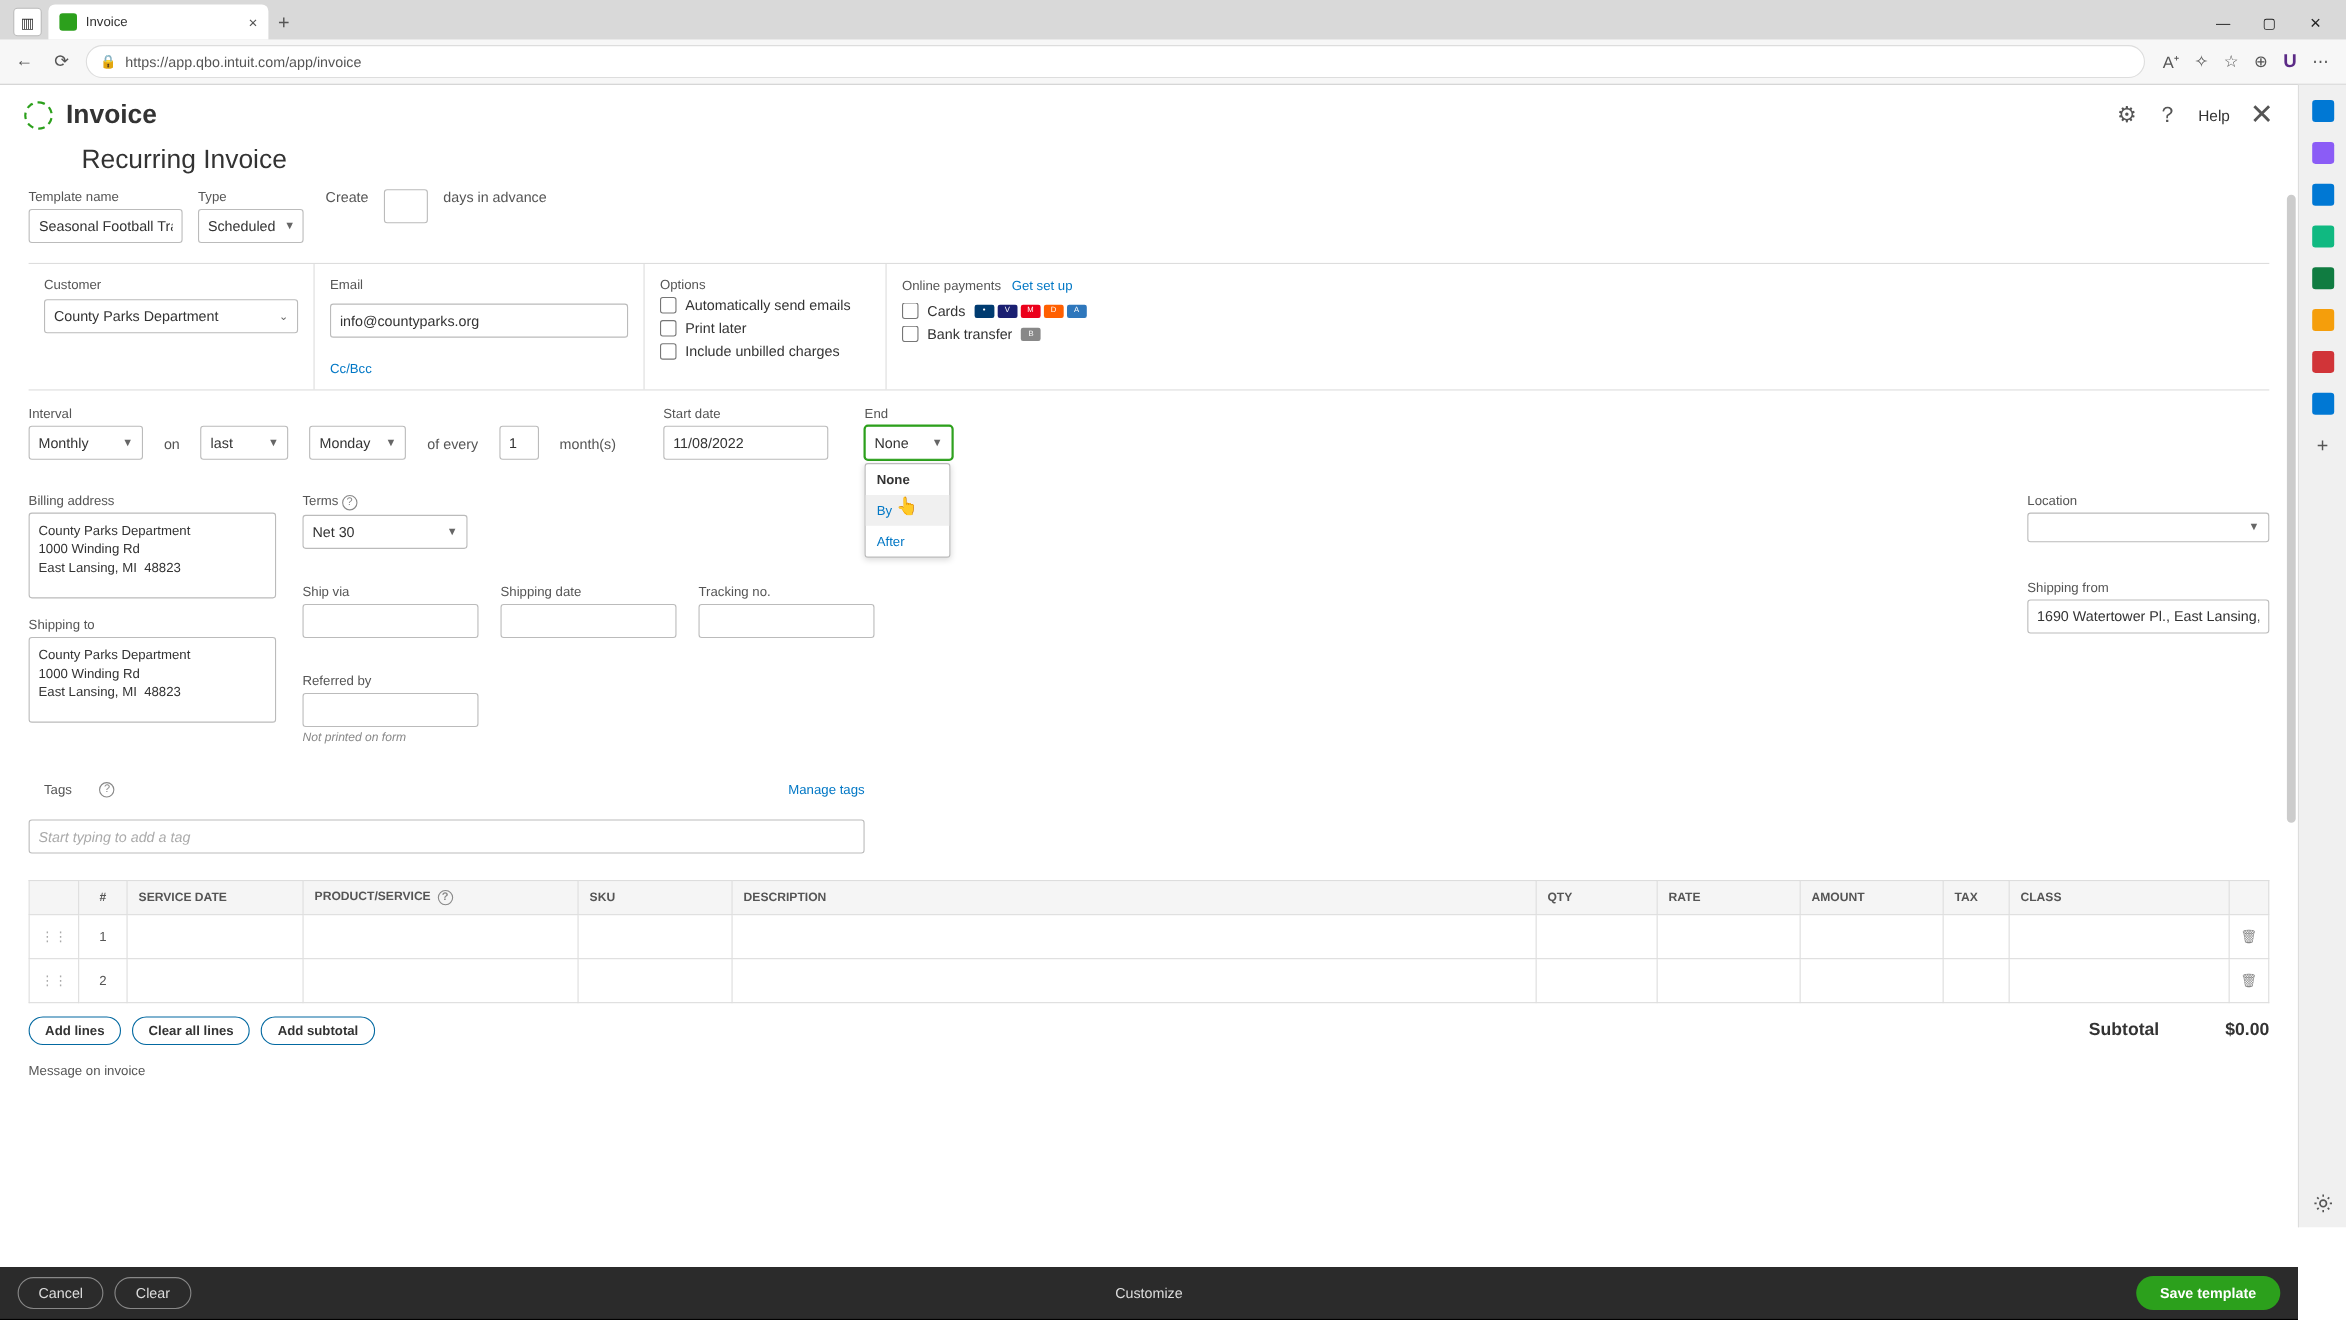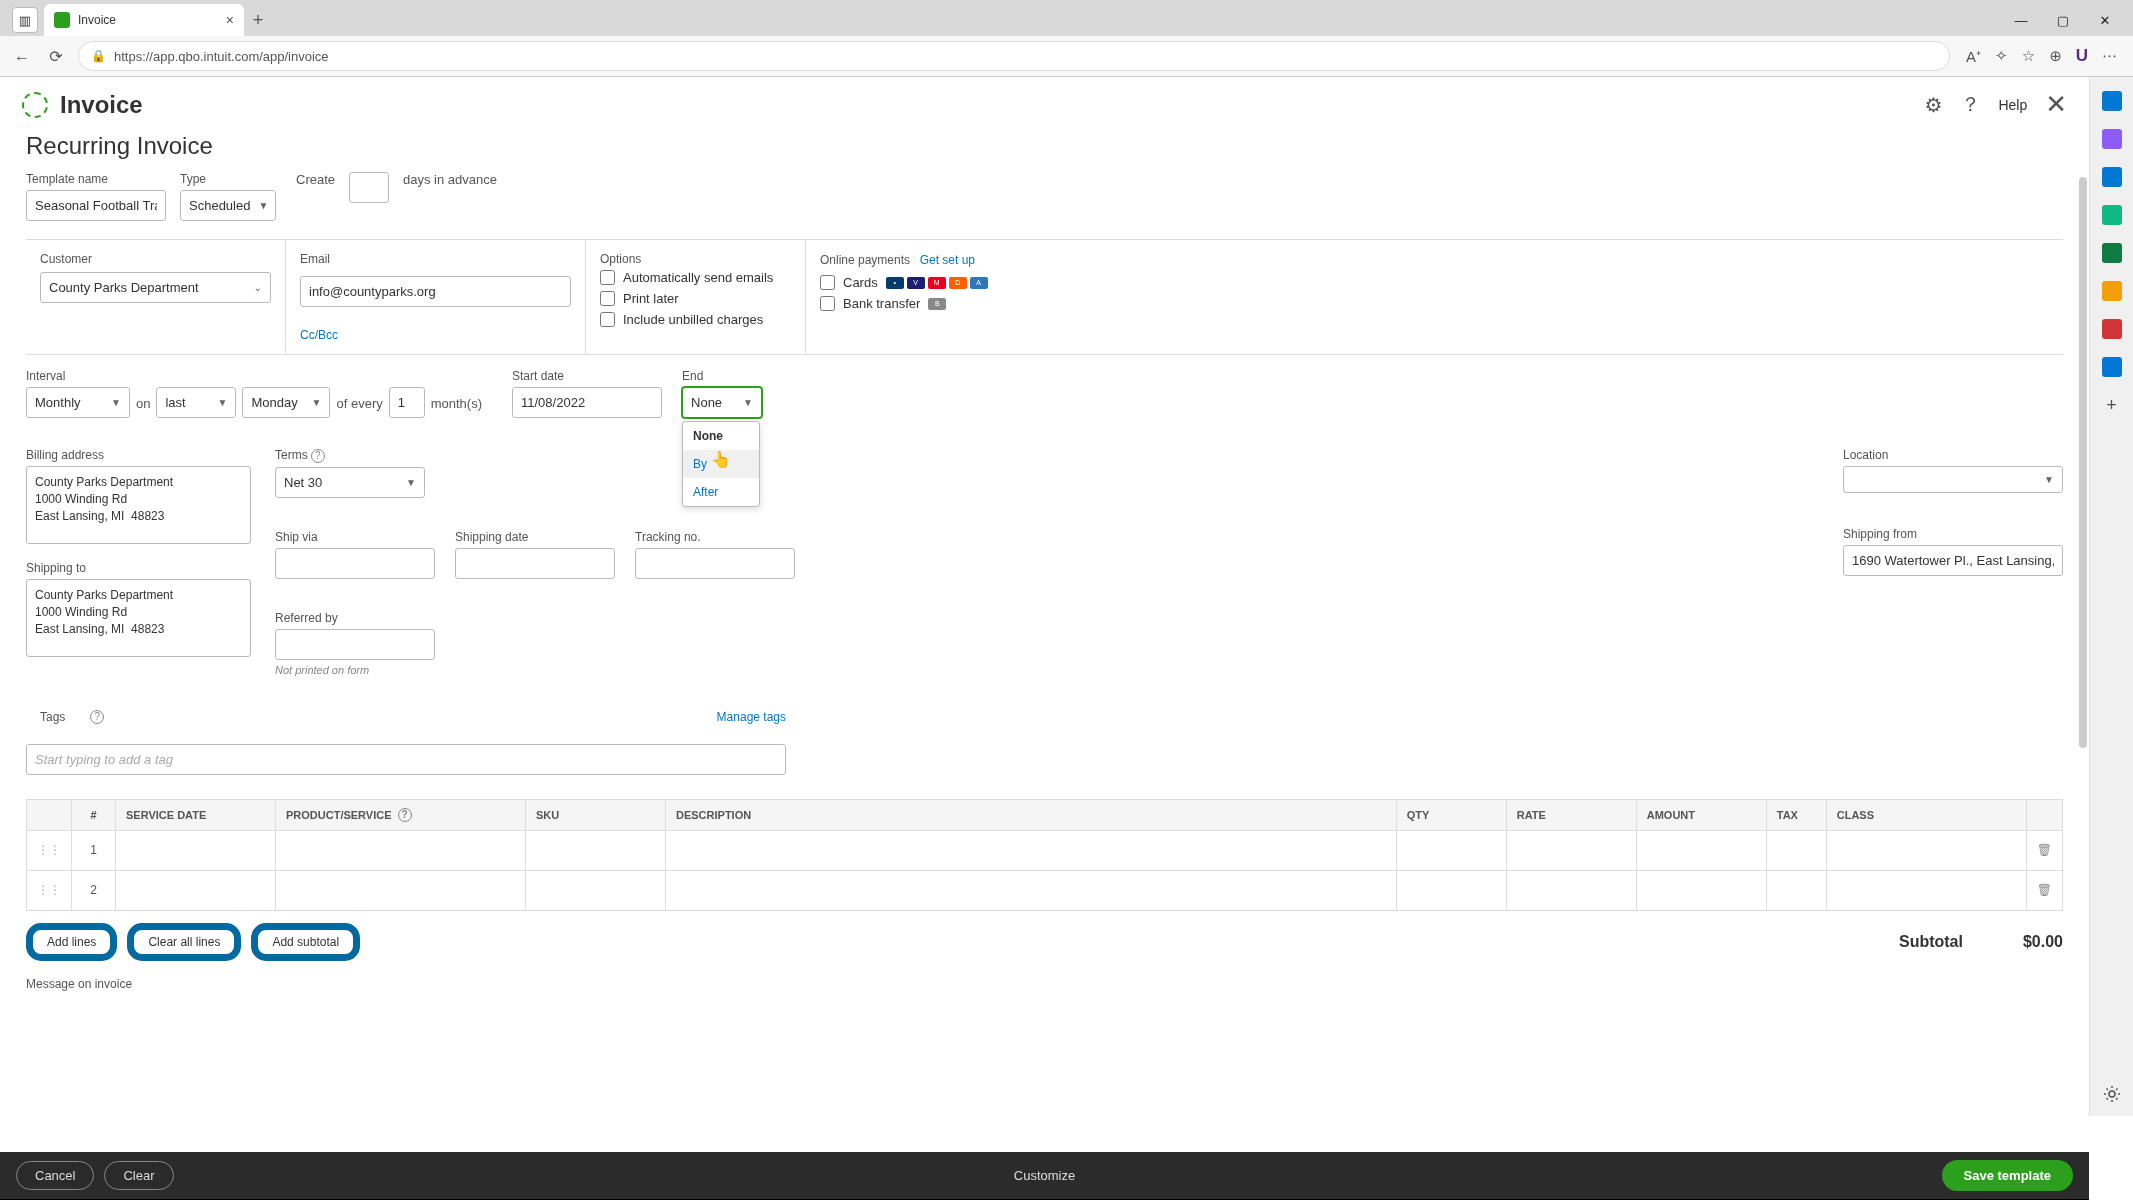--- a/index.html
+++ b/index.html
@@ -32,21 +32,21 @@
 
 .page-header { display: flex; align-items: center; padding: 12px 22px; gap: 12px; }
 .page-header .gear-logo { width: 26px; height: 26px; border: 2px dashed #2CA01C; border-radius: 50%; }
 .page-header h1 { font-size: 24px; font-weight: 600; color: #333; }
 .page-header .hdr-right { margin-left: auto; display: flex; align-items: center; gap: 18px; }
 .hdr-right .ico { font-size: 20px; color: #555; cursor: pointer; }
 .hdr-right .help-label { font-size: 14px; color: #333; }
 .hdr-right .close-x { font-size: 26px; color: #555; cursor: pointer; font-weight: 300; }
 
 .content { padding: 0 26px 20px; }
-.section-title { font-size: 24px; font-weight: 400; color: #333; margin-bottom: 12px; }
+.section-title { font-size: 24px; font-weight: 400; color: #333; margin-bottom: 12px; margin-left: 48px; }
 .label { font-size: 12px; color: #555; margin-bottom: 4px; display: block; }
 
 .row1 { display: flex; align-items: flex-start; gap: 14px; margin-bottom: 18px; }
 input[type=text], .select-box, textarea { border: 1px solid #bbb; border-radius: 3px; background: #fff; font-size: 13px; color: #333; padding: 7px 8px; }
 input[type=text]::placeholder, textarea::placeholder { color: #aaa; font-style: italic; }
 .select-box { display: flex; align-items: center; justify-content: space-between; cursor: pointer; min-width: 80px; }
 .select-box .caret { font-size: 10px; color: #666; margin-left: 8px; }
 .inline-text { font-size: 13px; color: #555; }
 
 .grid-row { display: flex; border-top: 1px solid #ddd; border-bottom: 1px solid #ddd; }
@@ -55,21 +55,21 @@
 .cell.customer { width: 260px; }
 .cell.email { width: 300px; }
 .cell.options { width: 220px; }
 .cell.payments { flex: 1; }
 .opt-row { display: flex; align-items: center; gap: 8px; margin-bottom: 6px; }
 .opt-row input[type=checkbox] { width: 15px; height: 15px; }
 .link { color: #0077C5; font-size: 12px; cursor: pointer; }
 .card-icons { display: inline-flex; gap: 3px; align-items: center; }
 .card-icons span { width: 18px; height: 12px; border-radius: 2px; font-size: 7px; display: flex; align-items: center; justify-content: center; color: #fff; }
 
-.row3 { display: flex; align-items: flex-end; gap: 6px; padding-top: 14px; margin-bottom: 30px; position: relative; }
+.row3 { display: flex; align-items: flex-end; gap: 19px; padding-top: 14px; margin-bottom: 30px; position: relative; }
 .select-box.focused { border-color: #2CA01C; box-shadow: 0 0 0 1px #2CA01C; }
 .dropdown-menu { position: absolute; background: #fff; border: 1px solid #bbb; border-radius: 3px; box-shadow: 0 2px 6px rgba(0,0,0,0.15); width: 78px; z-index: 10; }
 .dropdown-menu .dd-item { padding: 7px 10px; font-size: 12px; cursor: pointer; color: #333; }
 .dropdown-menu .dd-item.bold { font-weight: 600; }
 .dropdown-menu .dd-item.hl { background: #f0f0f0; color: #0077C5; }
 .dropdown-menu .dd-item.link-c { color: #0077C5; }
 .cursor-hand { position: absolute; font-size: 16px; }
 
 .flex-row { display: flex; gap: 24px; }
 .col-left { width: 225px; }
@@ -87,21 +87,21 @@
 
 .line-table { width: 100%; border: 1px solid #ddd; border-collapse: collapse; margin-top: 24px; font-size: 12px; }
 .line-table th { background: #f5f5f5; border: 1px solid #ddd; padding: 8px 10px; text-align: left; font-weight: 600; color: #555; font-size: 11px; }
 .line-table th.right { text-align: left; }
 .line-table td { border: 1px solid #ddd; padding: 10px; height: 40px; color: #555; }
 .line-table td.handle { width: 36px; text-align: center; color: #aaa; cursor: grab; }
 .line-table td.rownum { width: 44px; text-align: center; }
 .line-table td.trash { width: 36px; text-align: center; color: #888; cursor: pointer; }
 
 .table-actions { display: flex; gap: 10px; margin-top: 12px; align-items: center; }
-.btn-outline { border: 7px solid #0369a1; background: #fff; border-radius: 15px; padding: 5px 14px; font-size: 12px; cursor: pointer; color: #333; }
+.btn-outline { border: 1px solid #0369a1; background: #fff; border-radius: 15px; padding: 5px 14px; font-size: 12px; cursor: pointer; color: #333; font-weight: bold; }
 .subtotal { margin-left: auto; font-size: 16px; font-weight: 600; display: flex; gap: 60px; }
 
 
 .footer { position: fixed; bottom: 0; left: 0; right: 44px; height: 48px; background: #2b2b2b; display: flex; align-items: center; padding: 0 16px; color: #ddd; border-bottom: 1px solid #000; }
 .footer .btn-dark { border: 1px solid #888; background: transparent; color: #ddd; border-radius: 18px; padding: 6px 18px; font-size: 13px; cursor: pointer; margin-right: 10px; }
 .footer .center { position: absolute; left: 50%; transform: translateX(-50%); font-size: 13px; cursor: pointer; }
 .footer .btn-primary { margin-left: auto; background: #2CA01C; color: #fff; border: none; border-radius: 18px; padding: 8px 22px; font-size: 13px; font-weight: 600; cursor: pointer; }
 
 .msg-label { font-size: 12px; color: #555; margin-top: 16px; }
 

